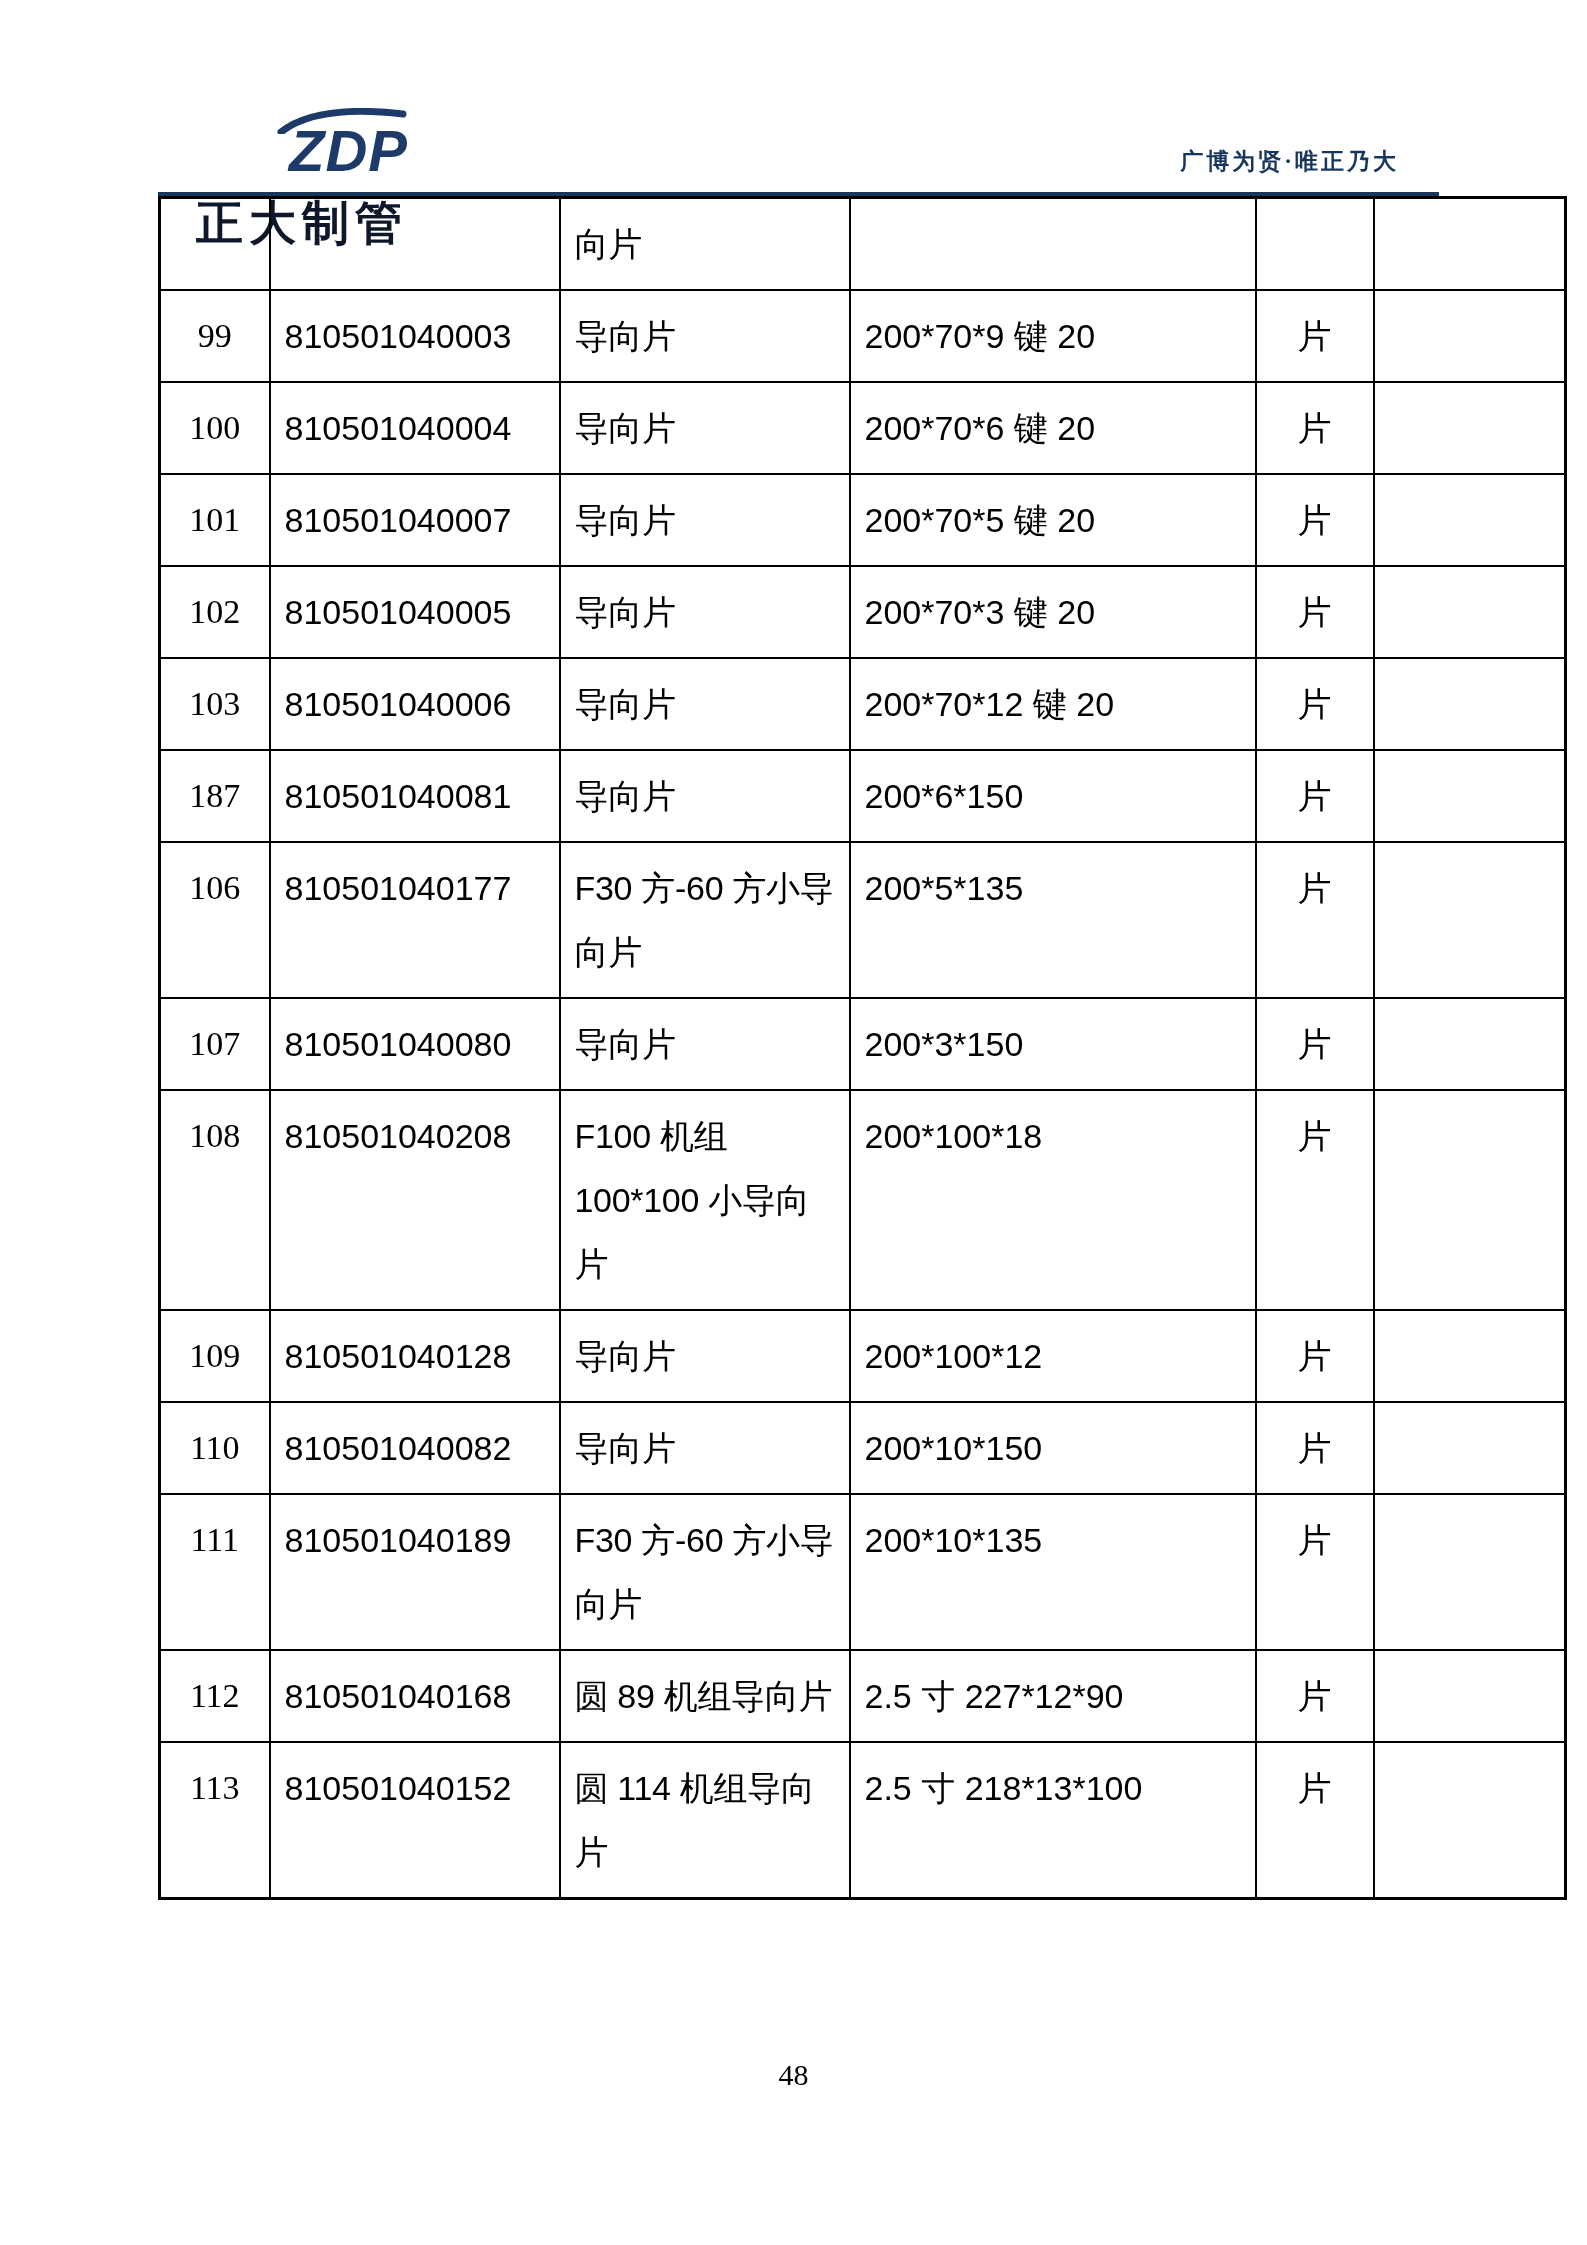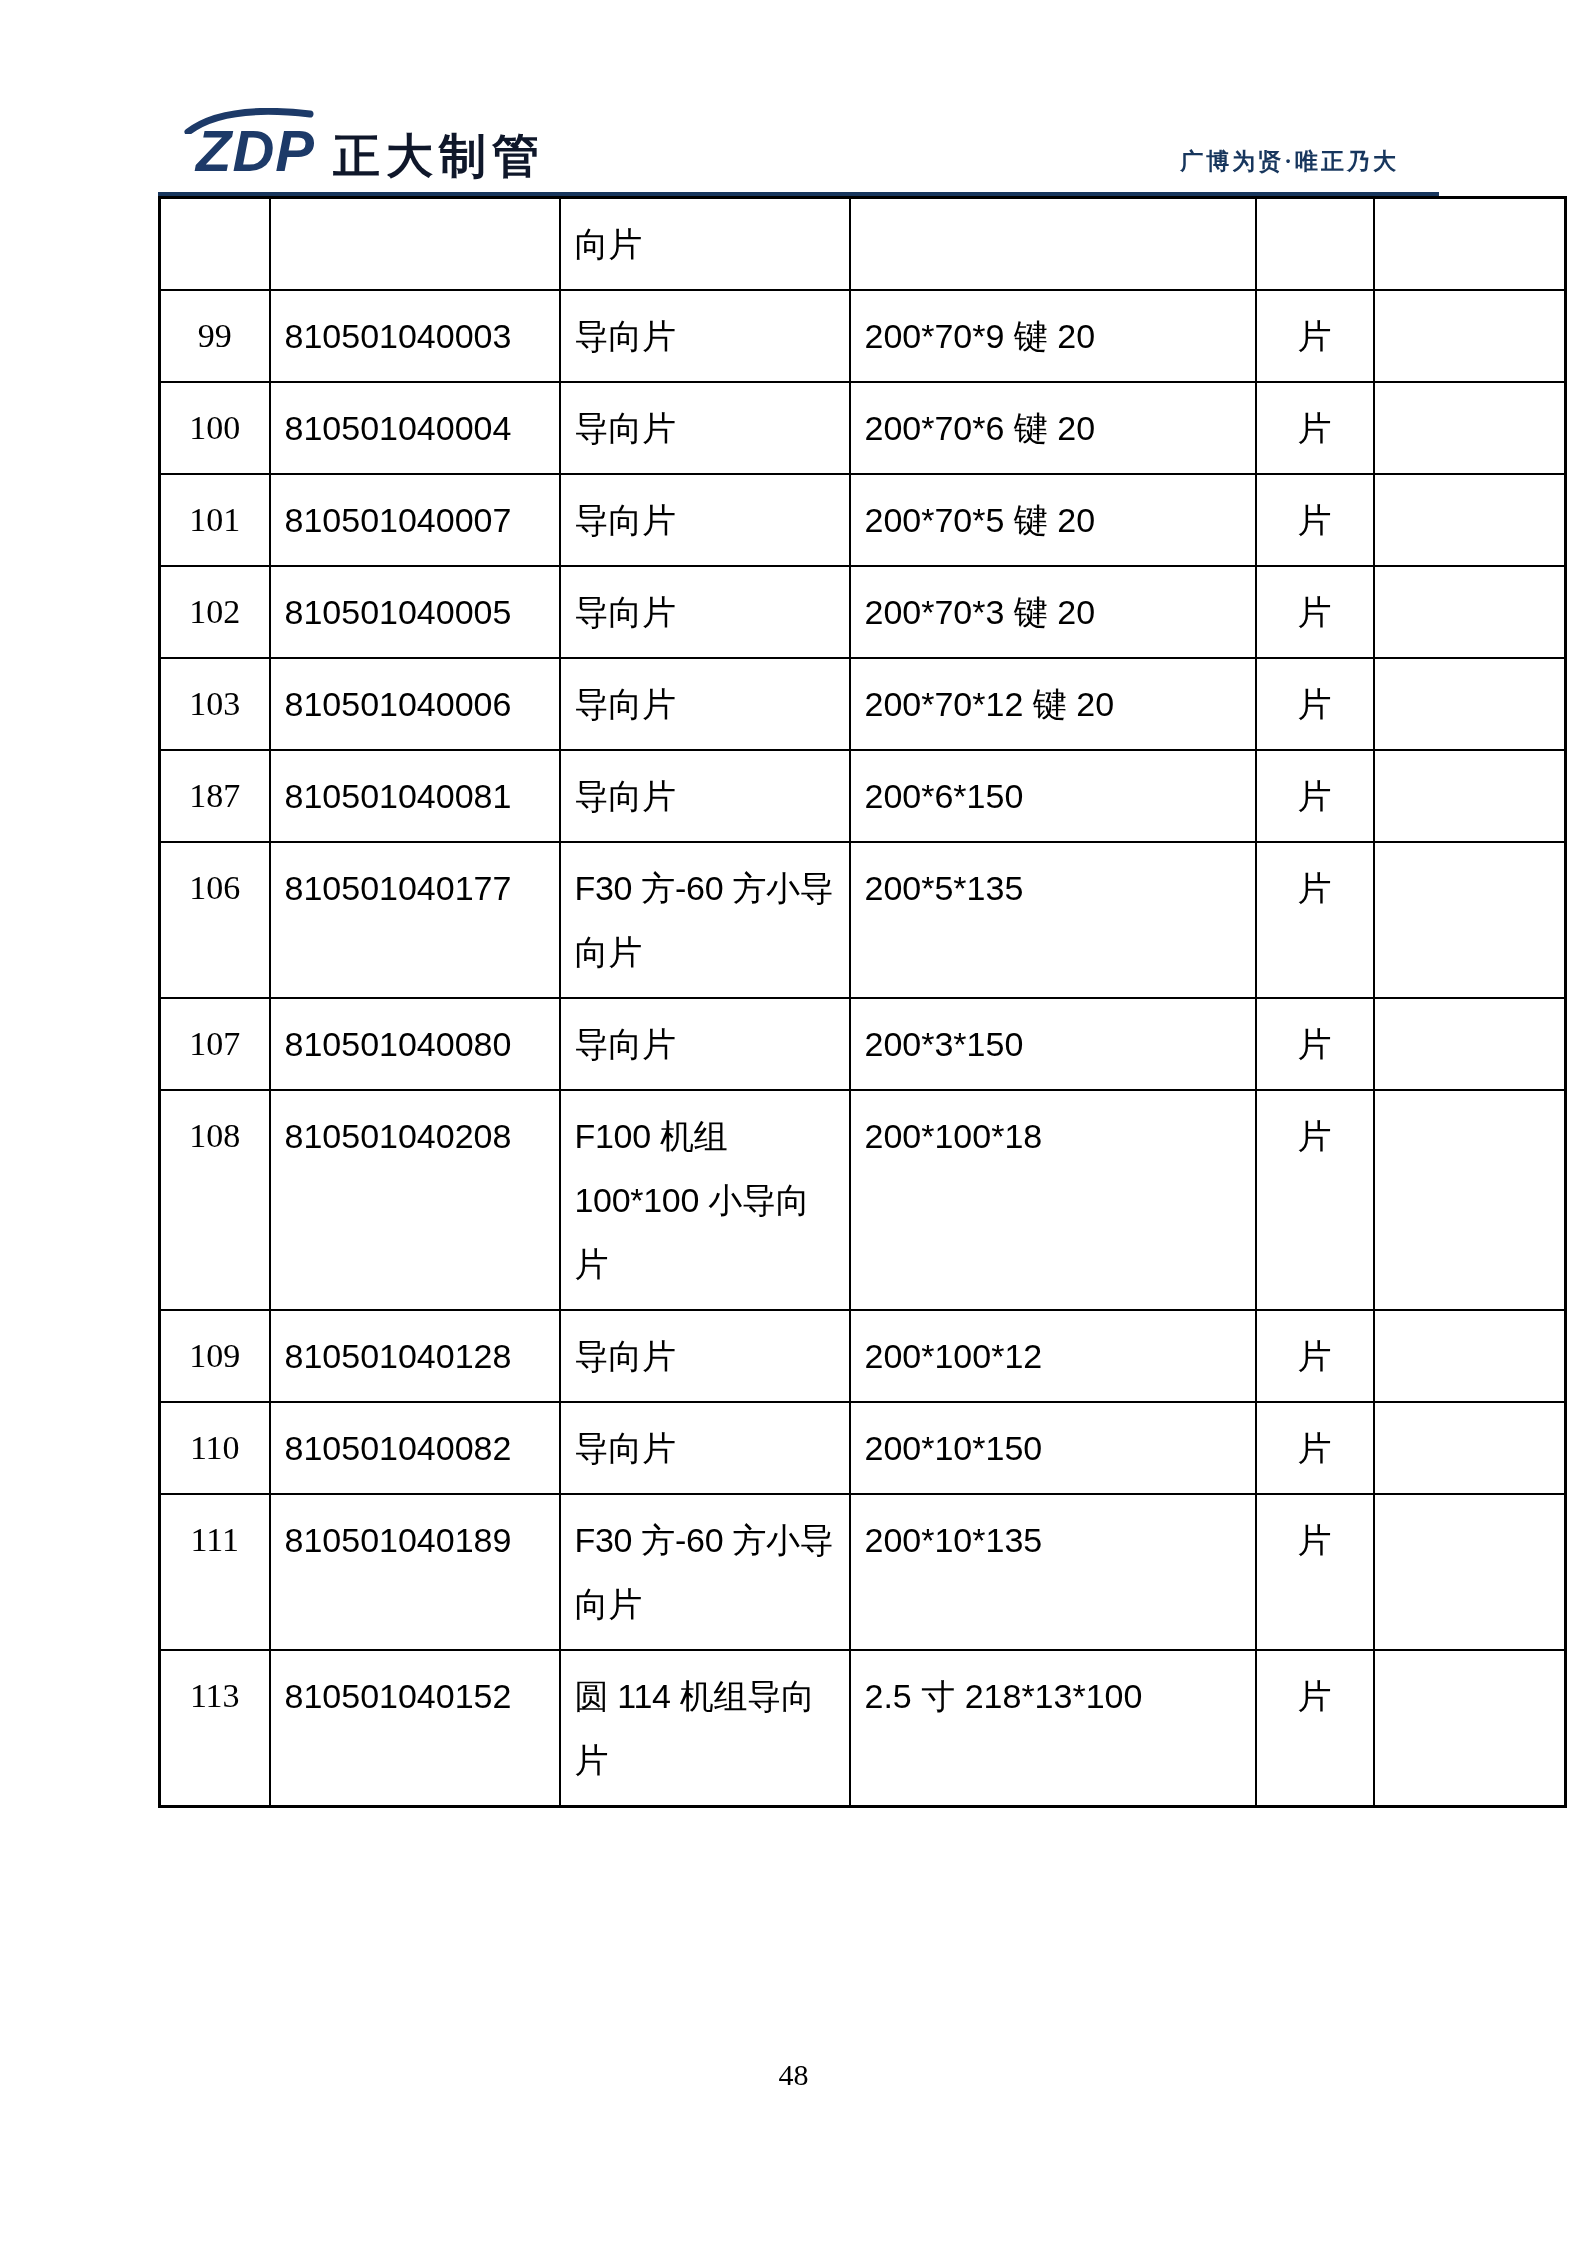--- a/index.html
+++ b/index.html
@@ -9,20 +9,21 @@
     width:1587px; height:2245px;
     background:#ffffff;
     font-family:"Liberation Sans", sans-serif;
     overflow:hidden;
   }
   
   .logo {
     position:absolute; left:196px; top:122px;
     display:flex; align-items:flex-end; gap:18px;
     white-space:nowrap;
+    flex-direction:column;
   }
   .logo-zdp-wrap { position:relative; }
   .logo-zdp {
     font-size:58px; font-weight:bold; font-style:italic;
     color:#1d3a68; letter-spacing:1px; line-height:1;
   }
   .logo-swoosh {
     position:absolute; left:-12px; top:-14px; width:130px; height:26px;
     pointer-events:none;
   }
@@ -203,20 +204,28 @@
         <tr>
           <td class="c-no">111</td>
           <td class="c-code">810501040189</td>
           <td class="c-name">F30 方-60 方小导
 向片</td>
           <td class="c-spec">200*10*135</td>
           <td class="c-unit">片</td>
           <td class="c-remark"></td>
         </tr>
         <tr>
+          <td class="c-no">112</td>
+          <td class="c-code">810501040168</td>
+          <td class="c-name">圆 89 机组导向片</td>
+          <td class="c-spec">2.5 寸 227*12*90</td>
+          <td class="c-unit">片</td>
+          <td class="c-remark"></td>
+        </tr>
+        <tr>
           <td class="c-no">113</td>
           <td class="c-code">810501040152</td>
           <td class="c-name">圆 114 机组导向
 片</td>
           <td class="c-spec">2.5 寸 218*13*100</td>
           <td class="c-unit">片</td>
           <td class="c-remark"></td>
         </tr>
       </tbody>
   </table>

